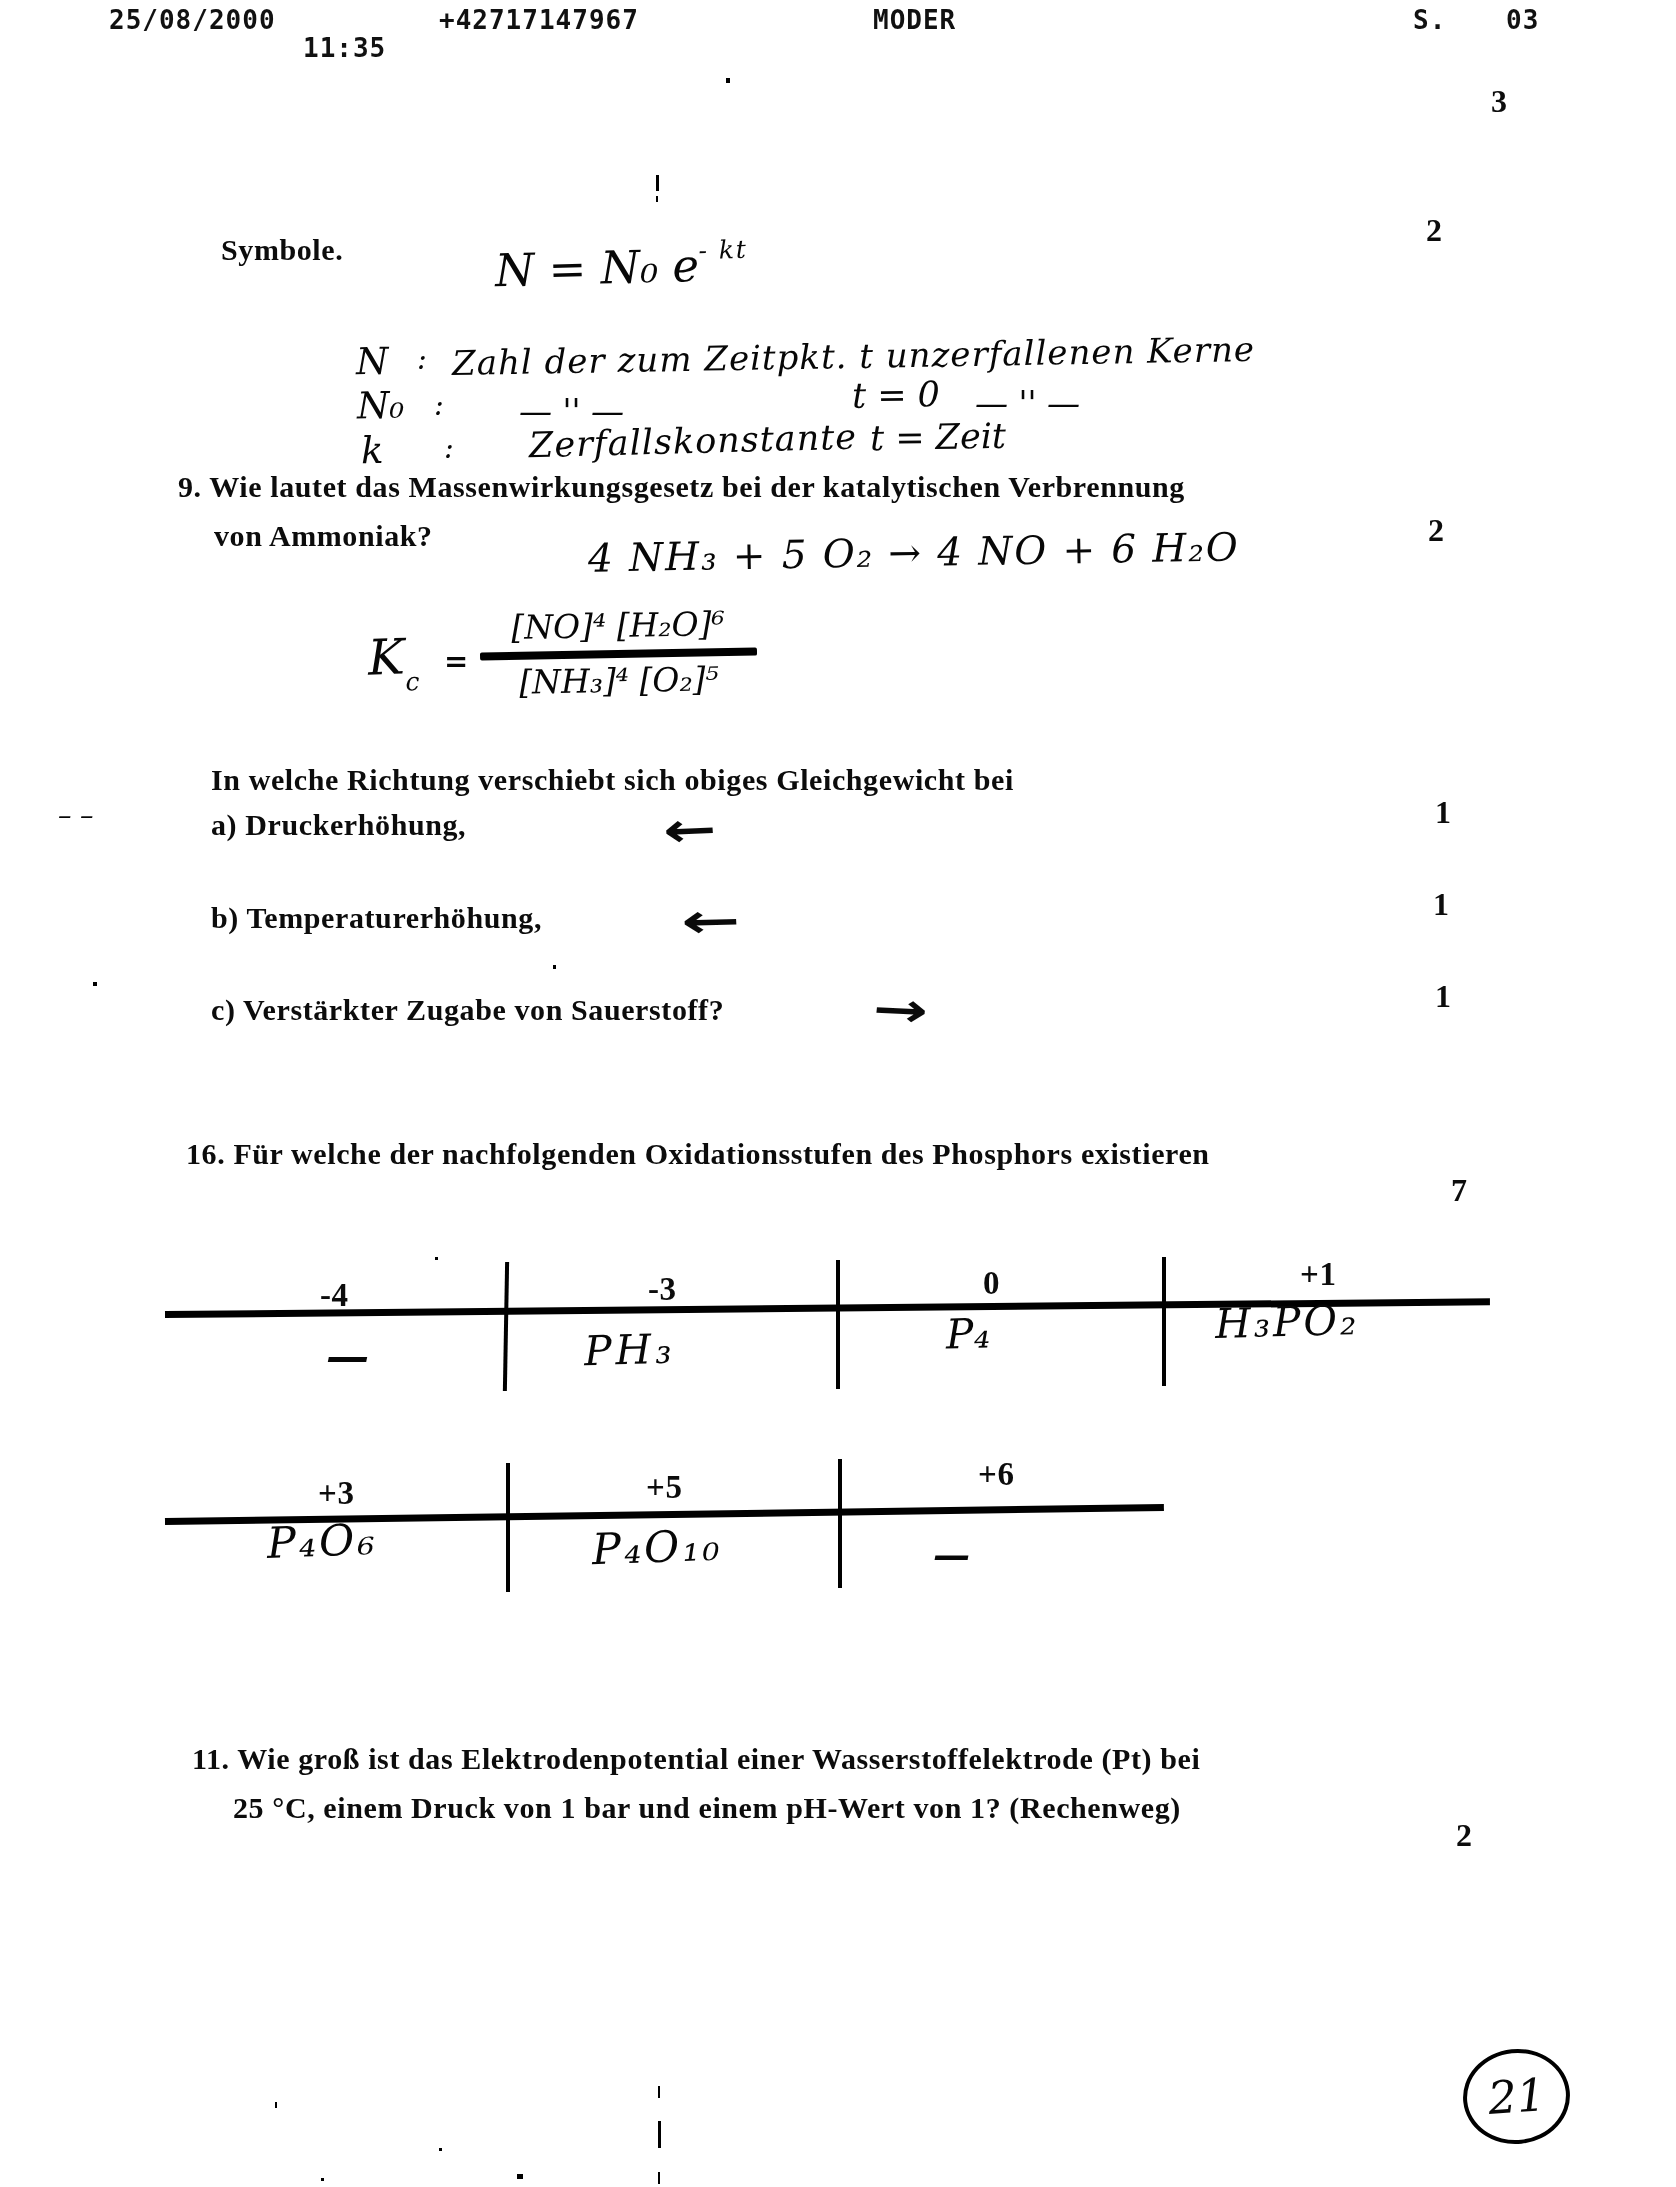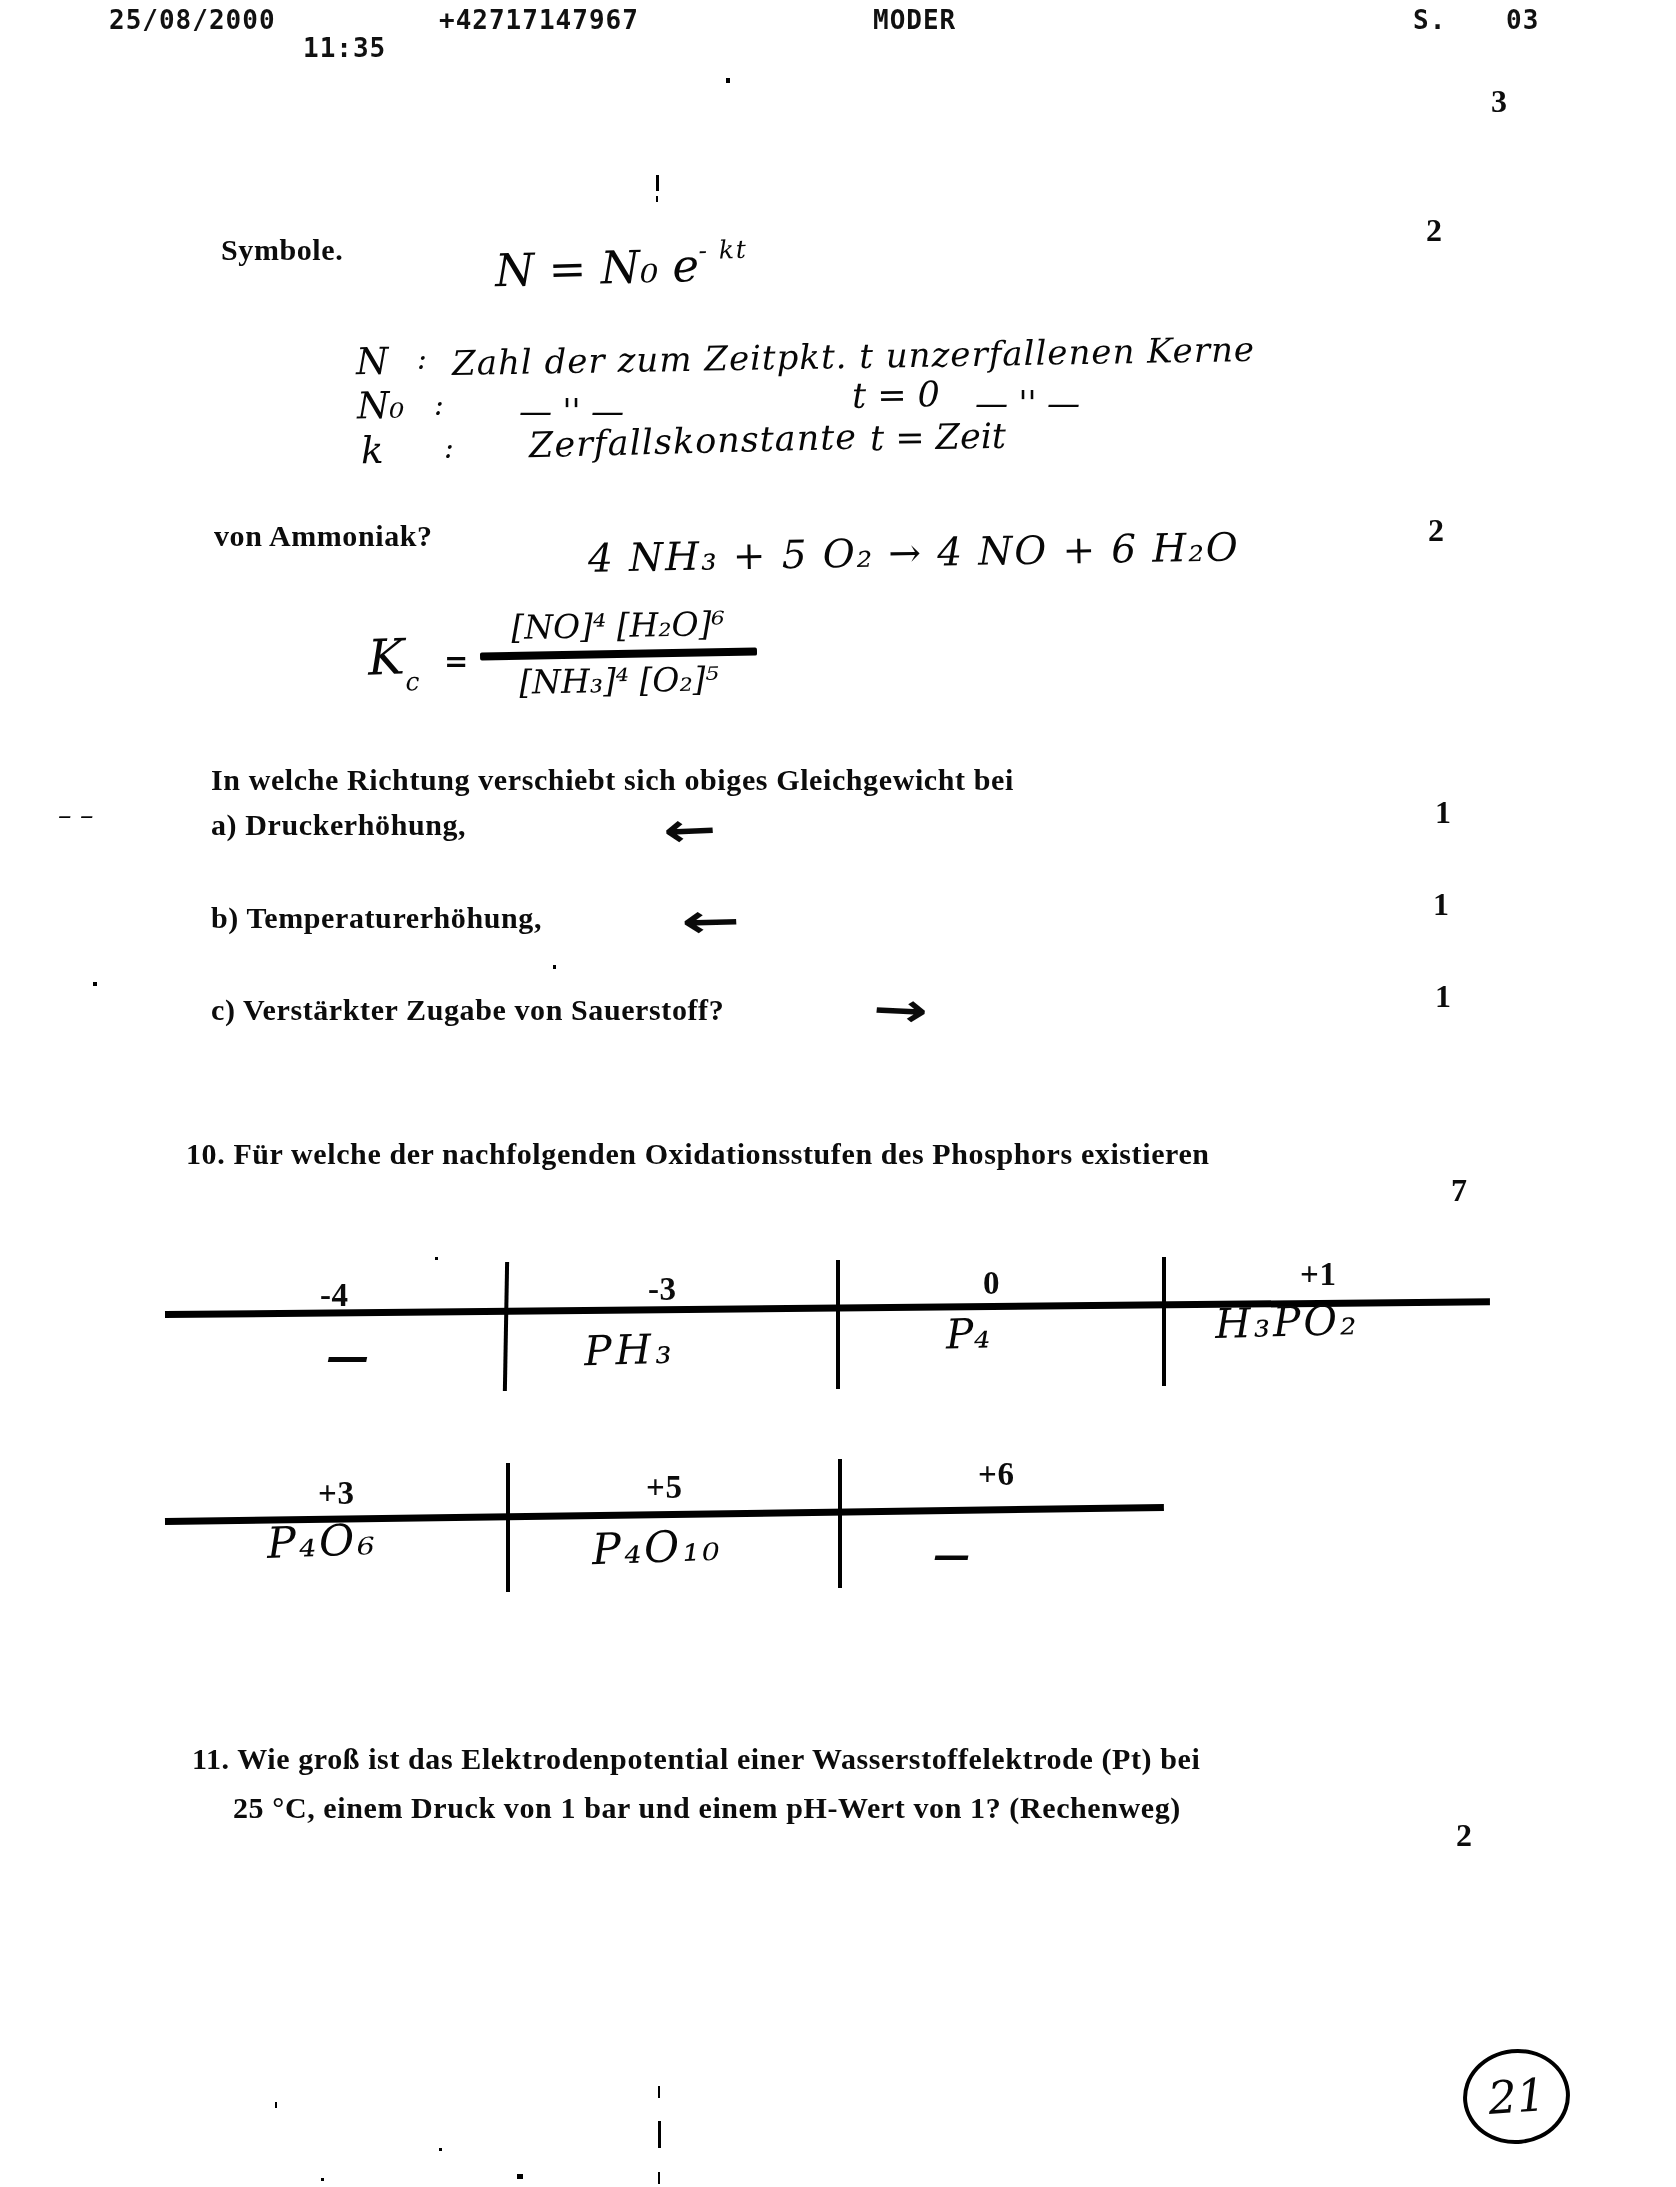--- a/index.html
+++ b/index.html
@@ -66,20 +66,21 @@
     <span class="abs hw" style="left:519px; top:392px; font-size:33px;">— '' —</span>
     <span class="abs hw rot-1" style="left:852px; top:375px; font-size:35px;">t = 0</span>
     <span class="abs hw" style="left:975px; top:384px; font-size:33px;">— '' —</span>
 
     <span class="abs hw rot-1" style="left:361px; top:429px; font-size:37px;">k</span>
     <span class="abs hw" style="left:444px; top:431px; font-size:29px;">:</span>
     <span class="abs hw rot-15" style="left:529px; top:421px; font-size:35px; letter-spacing:1px;">Zerfallskonstante</span>
     <span class="abs hw rot-1" style="left:870px; top:417px; font-size:35px;">t = Zeit</span>
   </div>
 
+  <span class="abs printed" style="left:178px; top:470px;">9. Wie lautet das Massenwirkungsgesetz bei der katalytischen Verbrennung</span>
   <span class="abs printed" style="left:214px; top:519px;">von Ammoniak?</span>
   <span class="abs points" style="left:1428px; top:512px;">2</span>
 
   <span class="abs hw rot-1" style="left:588px; top:530px; font-size:39px; letter-spacing:1.9px;">4 NH₃ + 5 O₂  →  4 NO  +  6 H₂O</span>
 
   <div>
     <span class="abs hw rot-2" style="left:368px; top:629px; font-size:49px;"><span>K</span><sub class="idx">c</sub></span>
     <span class="abs hw" style="left:444px; top:644px; font-size:29px; font-weight:bold;">=</span>
     <div class="frac rot-1" style="left:480px; top:606px; width:277px;">
       <div class="hw" style="font-size:33px;">[NO]⁴ [H₂O]⁶</div>
@@ -96,21 +97,21 @@
   <span class="abs points" style="left:1435px; top:794px;">1</span>
 
   <span class="abs printed" style="left:211px; top:901px;">b) Temperaturerhöhung,</span>
   <span class="abs arrow" style="left:691px; top:893px; transform:scaleX(1.5) rotate(-2deg);">←</span>
   <span class="abs points" style="left:1433px; top:886px;">1</span>
 
   <span class="abs printed" style="left:211px; top:993px;">c) Verstärkter Zugabe von Sauerstoff?</span>
   <span class="abs arrow" style="left:881px; top:982px; transform:scaleX(1.4) rotate(4deg);">→</span>
   <span class="abs points" style="left:1435px; top:978px;">1</span>
 
-  <span class="abs printed" style="left:186px; top:1137px;">10. Für welche der nachfolgenden Oxidationsstufen des Phosphors existieren</span>
+  <span class="abs printed" style="left:186px; top:1137px;">16. Für welche der nachfolgenden Oxidationsstufen des Phosphors existieren</span>
   <span class="abs points" style="left:1451px; top:1172px;">7</span>
 
   <div>
     <div class="hline" style="left:165px; top:1311px; width:1325px; height:6.8px; transform:rotate(-0.55deg);"></div>
     <div class="vline" style="left:504px; top:1262px; width:3.9px; height:129px; transform:rotate(1deg);"></div>
     <div class="vline" style="left:836px; top:1260px; width:3.9px; height:129px;"></div>
     <div class="vline" style="left:1162px; top:1257px; width:3.9px; height:129px;"></div>
 
     <span class="abs printed" style="left:320px;  top:1277px; font-size:33px;">-4</span>
     <span class="abs printed" style="left:648px;  top:1271px; font-size:33px;">-3</span>

